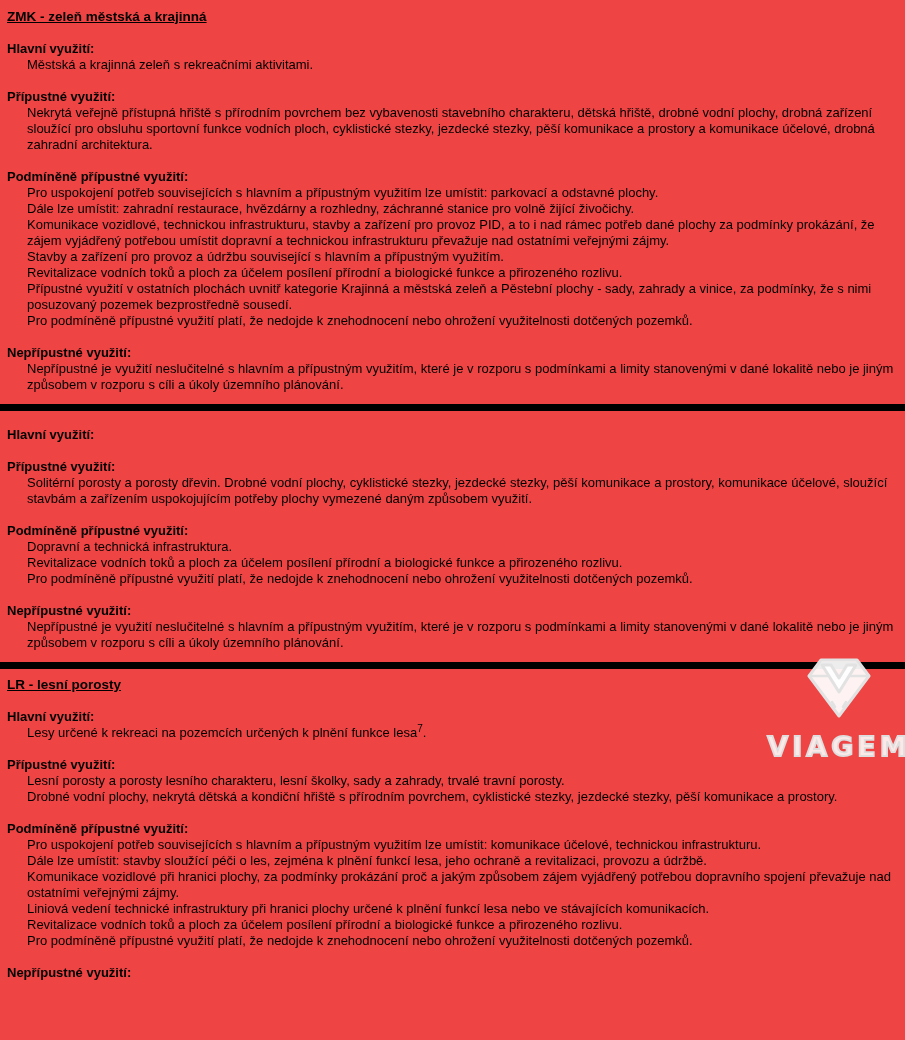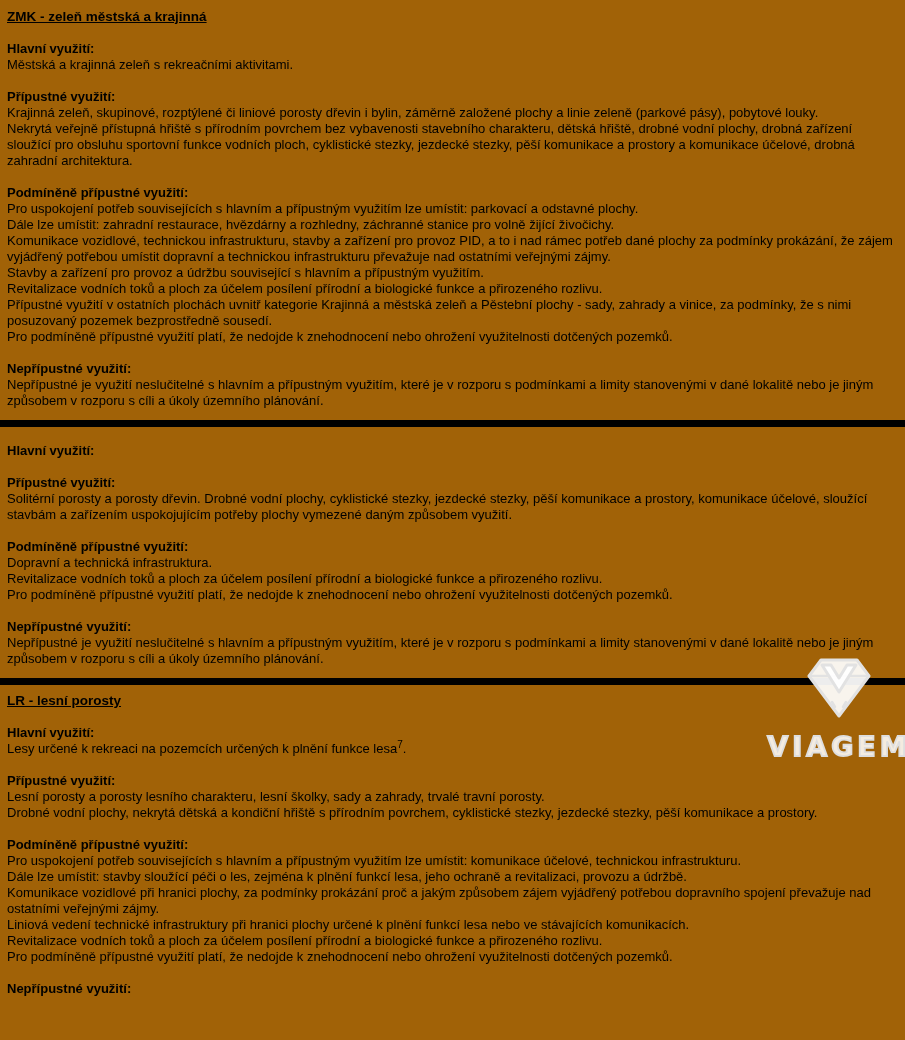--- a/index.html
+++ b/index.html
@@ -1,25 +1,25 @@
 <!DOCTYPE html>
 <html><head>
 <meta charset="utf-8">
 <style>
   html,body { margin:0; padding:0; background:#ffffff; }
   body { width:905px; font-family:"Liberation Sans","DejaVu Sans",sans-serif; color:#000; }
   .page { position:relative; width:905px; height:1040px; box-sizing:border-box;
-          padding:8px 7px 0 7px; overflow:hidden; background:#a16207;
+          padding:8px 7px 0 7px; overflow:hidden; background:#ef4444;
           font-size:13px; line-height:16px; }
   .section-title { font-size:13.5px; font-weight:bold; text-decoration:underline;
                    margin:0; line-height:17px; }
   .divider + .section .section-title { margin-top:7px; }
   .block { margin-top:16px; }
   .block-label { font-weight:bold;margin-top:9px; }
-  .line { white-space:normal; }
+  .line { white-space:normal;margin-left:20px; }
   .divider { height:7px; background:#000; margin-top:11px; margin-left:-7px; margin-right:-7px; }
   sup.fnref { font-size:10px; vertical-align:super; line-height:0; }
   .watermark { position:absolute; left:736px; top:656px; width:158px; height:112px;
                z-index:3; pointer-events:none;margin-left:24px; }
   .wm-outline { stroke:#e2e2e2; stroke-width:3; fill:#ffffff; fill-opacity:0.93; stroke-linejoin:round; }
   .wm-tick { stroke:#e2e2e2; stroke-width:2.5; fill:none; stroke-linecap:round; }
   .wm-text { font-family:"DejaVu Sans",sans-serif; font-weight:bold; font-size:27px;
              letter-spacing:4px; fill:#ffffff; fill-opacity:0.88;
              stroke:#dedede; stroke-width:1.8px; }
 </style>
@@ -31,21 +31,20 @@
   <div class="section">
     <h2 class="section-title">ZMK - zeleň městská a krajinná</h2>
 
     <div class="block">
       <div class="block-label">Hlavní využití:</div>
       <div class="line">Městská a krajinná zeleň s rekreačními aktivitami.</div>
     </div>
 
     <div class="block">
       <div class="block-label">Přípustné využití:</div>
-      <div class="line">Krajinná zeleň, skupinové, rozptýlené či liniové porosty dřevin i bylin, záměrně založené plochy a linie zeleně (parkové pásy), pobytové louky.</div>
       <div class="line">Nekrytá veřejně přístupná hřiště s přírodním povrchem bez vybavenosti stavebního charakteru, dětská hřiště, drobné vodní plochy, drobná zařízení sloužící pro obsluhu sportovní funkce vodních ploch, cyklistické stezky, jezdecké stezky, pěší komunikace a prostory a komunikace účelové, drobná zahradní architektura.</div>
     </div>
 
     <div class="block">
       <div class="block-label">Podmíněně přípustné využití:</div>
       <div class="line">Pro uspokojení potřeb souvisejících s hlavním a přípustným využitím lze umístit: parkovací a odstavné plochy.</div>
       <div class="line">Dále lze umístit: zahradní restaurace, hvězdárny a rozhledny, záchranné stanice pro volně žijící živočichy.</div>
       <div class="line">Komunikace vozidlové, technickou infrastrukturu, stavby a zařízení pro provoz PID, a to i nad rámec potřeb dané plochy za podmínky prokázání, že zájem vyjádřený potřebou umístit dopravní a technickou infrastrukturu převažuje nad ostatními veřejnými zájmy.</div>
       <div class="line">Stavby a zařízení pro provoz a údržbu související s hlavním a přípustným využitím.</div>
       <div class="line">Revitalizace vodních toků a ploch za účelem posílení přírodní a biologické funkce a přirozeného rozlivu.</div>

